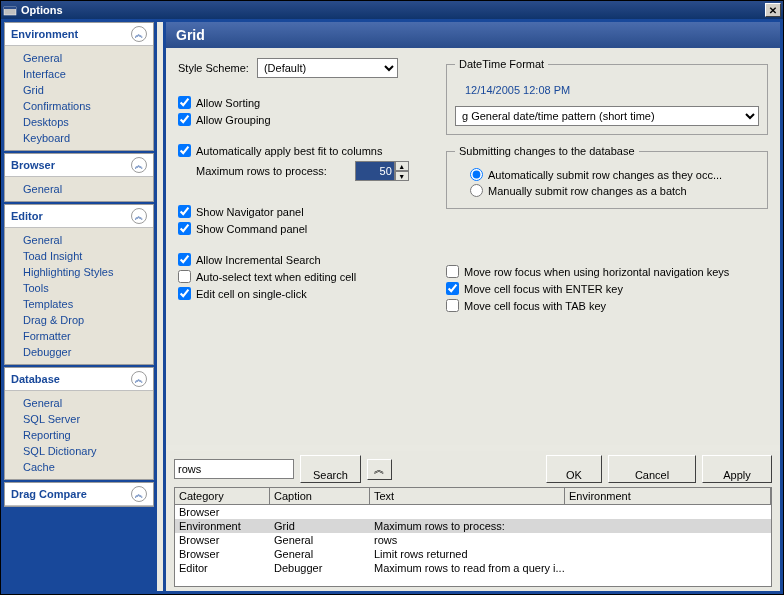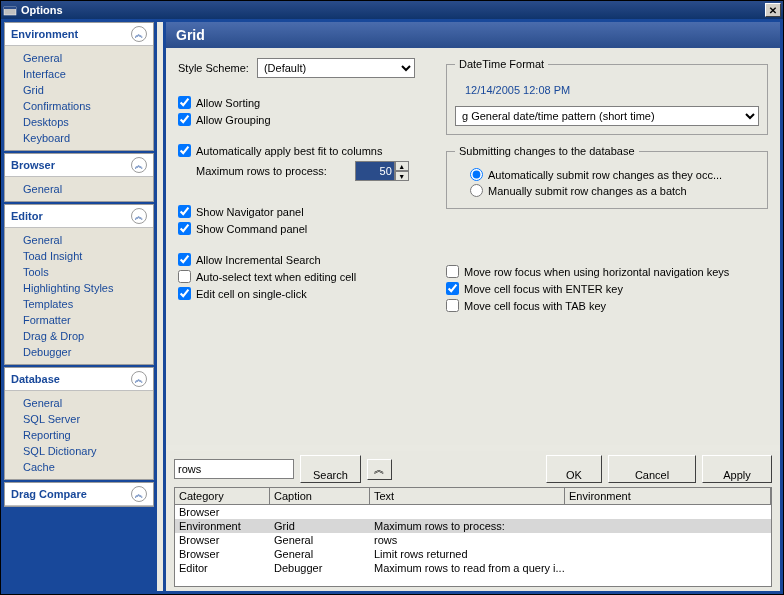--- a/index.html
+++ b/index.html
@@ -95,25 +95,25 @@
           </div>
         </div>
         <div class="cat">
           <div class="cat-hd">
             <span>Editor</span>
             <span class="chev">︽</span>
           </div>
           <div class="cat-items">
             <div>General</div>
             <div>Toad Insight</div>
+            <div>Highlighting Styles</div>
             <div>Tools</div>
-            <div>Highlighting Styles</div>
             <div>Templates</div>
+            <div>Drag &amp; Drop</div>
             <div>Formatter</div>
-            <div>Drag &amp; Drop</div>
             <div>Debugger</div>
           </div>
         </div>
         <div class="cat">
           <div class="cat-hd">
             <span>Database</span>
             <span class="chev">︽</span>
           </div>
           <div class="cat-items">
             <div>General</div>
@@ -134,21 +134,21 @@
   <div class="main">
    <div class="main-hd">Grid</div>
    <div class="main-form">
     <svg class="arrow" viewBox="0 0 65 55">
             <path d="M0 0 L35 28 L28 12 L65 35 L18 42 L30 32 Z" fill="#ff0000"></path>
           </svg>
     <div class="two">
      <div class="left">
       <div class="row">
                 <span class="lbl">Style Scheme:</span>
-       <select class="combo" style="width:158px"><option>(Default)</option></select>
+       <select class="combo" style="width:141px"><option>(Default)</option></select>
               </div>
       <div style="height:8px"></div>
       <label class="chk">
                 <input type="checkbox" checked="" style="">
                 <span>Allow Sorting</span>
               </label>
       <label class="chk">
                 <input type="checkbox" checked="" style="">
                 <span>Allow Grouping</span>
               </label>

